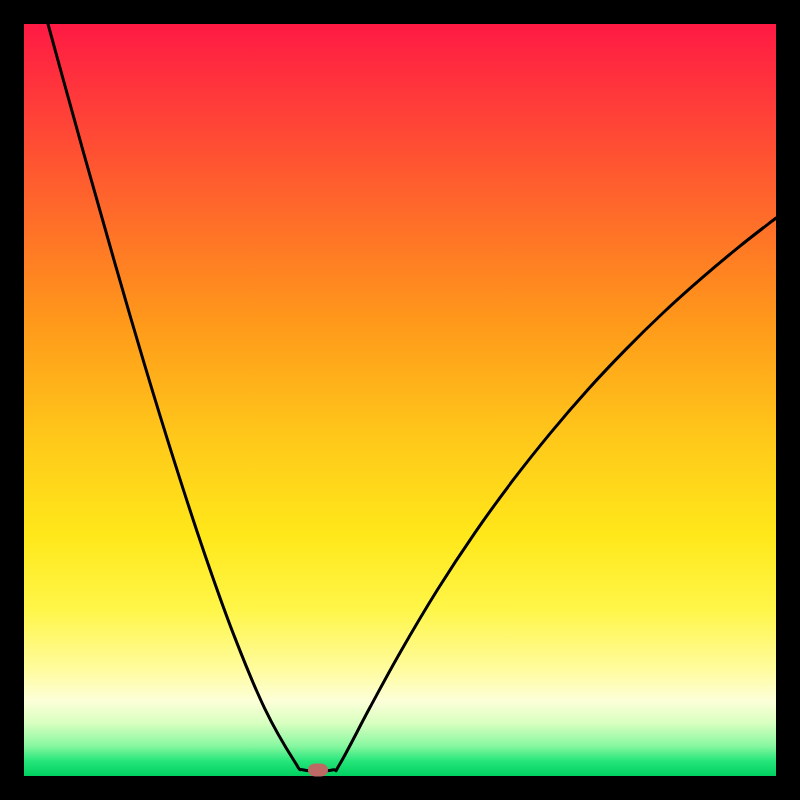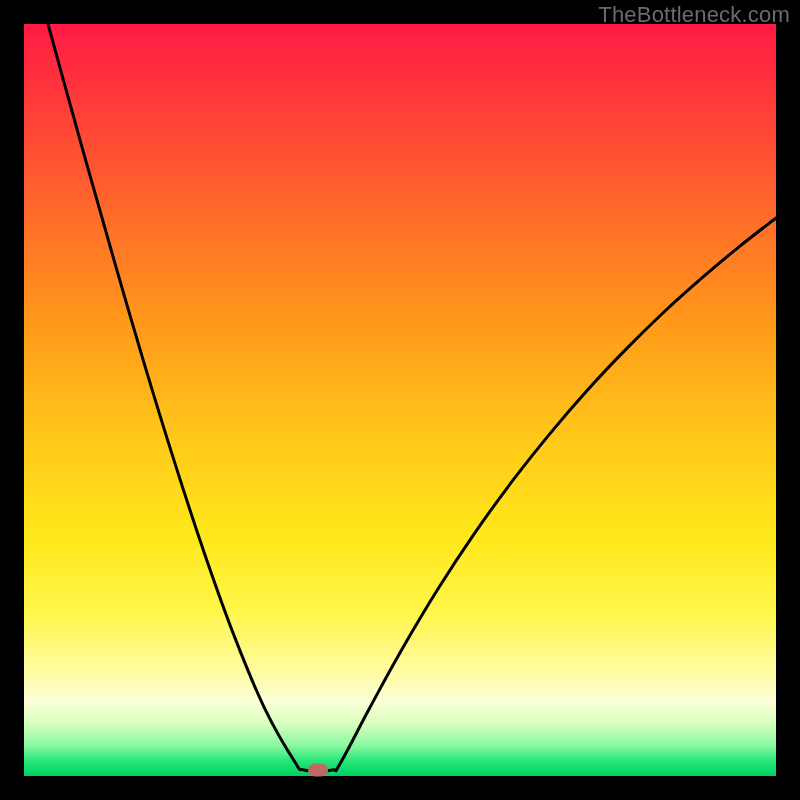--- a/index.html
+++ b/index.html
@@ -75,14 +75,13 @@
 <div class="frame">
 
   <div class="plot-area"></div>
 
   <svg class="curve" viewBox="0 0 752 752" preserveAspectRatio="none">
     <path id="curve-path" fill="none" stroke="#000" stroke-width="3" stroke-linejoin="round" stroke-linecap="round" d="M 23.99 0.00 C 26.44 8.93, 31.09 26.08, 37.60 49.63 C 44.11 73.18, 50.68 97.14, 60.16 130.85 C 69.64 164.55, 79.41 199.25, 90.24 236.88 C 101.07 274.51, 109.49 303.76, 120.32 339.90 C 131.15 376.05, 139.57 403.55, 150.40 437.66 C 161.23 471.77, 169.65 497.87, 180.48 529.41 C 191.31 560.95, 199.73 585.00, 210.56 612.88 C 221.39 640.76, 229.81 661.85, 240.64 684.32 C 251.47 706.79, 263.64 726.61, 270.72 737.71 C 277.80 748.81, 273.20 744.50, 279.97 745.98 C 286.74 747.47, 301.86 747.07, 308.32 745.98 C 314.78 744.90, 309.07 751.20, 315.84 739.97 C 322.61 728.73, 335.09 703.60, 345.92 683.57 C 356.75 663.53, 363.82 649.92, 376.00 628.67 C 388.18 607.42, 400.06 587.16, 413.60 565.50 C 427.14 543.85, 437.66 527.98, 451.20 508.35 C 464.74 488.72, 475.26 474.33, 488.80 456.46 C 502.34 438.60, 512.86 425.47, 526.40 409.09 C 539.94 392.71, 550.46 380.50, 564.00 365.47 C 577.54 350.45, 588.06 339.42, 601.60 325.62 C 615.14 311.81, 625.66 301.49, 639.20 288.77 C 652.74 276.04, 663.26 266.70, 676.80 254.93 C 690.34 243.15, 700.86 234.31, 714.40 223.34 C 727.94 212.38, 745.23 199.30, 752.00 194.02"></path>
   </svg>
 
   <div id="marker" class="marker" style="left: 318.032px; top: 769.984px;"></div>
 
-  <div class="watermark">TheBottleneck.com</div>
 </div>
 
 </body></html>

